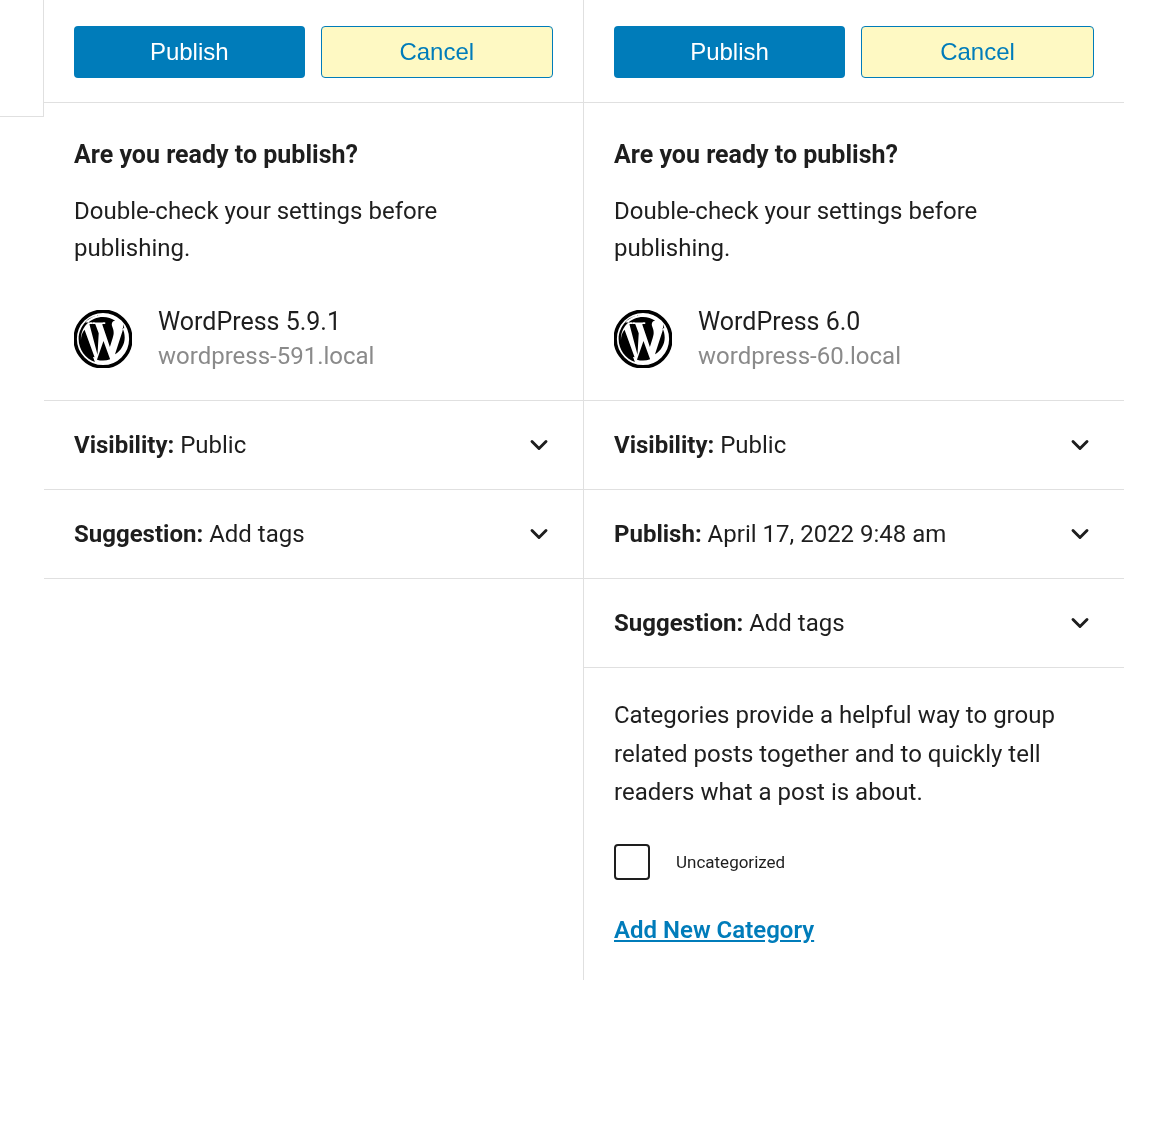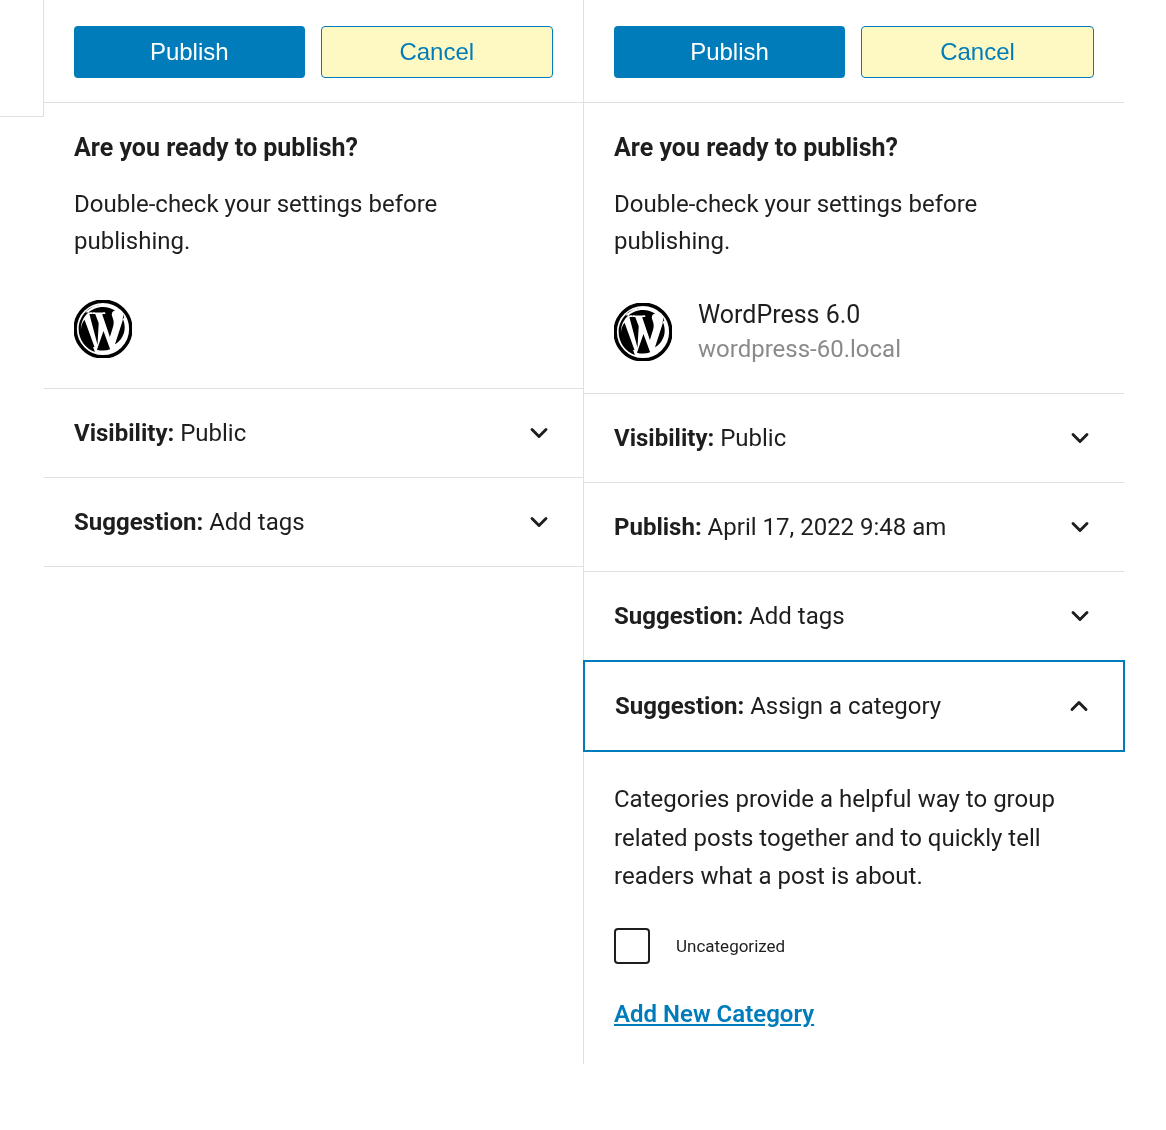--- a/index.html
+++ b/index.html
@@ -51,20 +51,21 @@
       border: 1.5px solid #007cba;
     }
     .intro {
       padding: 30px 30px 30px 30px;
       border-bottom: 1px solid #e0e0e0;
     }
     .intro h2 {
       font-size: 25px;
       font-weight: 700;
       margin-bottom: 24px;
+      margin-top: 7px;
     }
     .intro p {
       font-size: 24px;
       line-height: 1.55;
       color: #1e1e1e;
       margin-bottom: 40px;
     }
     .site-row {
       display: flex;
       align-items: center;
@@ -167,20 +168,24 @@
     <div class="intro">
       <h2>Are you ready to publish?</h2>
       <p>Double-check your settings before publishing.</p>
       <div class="site-row">
         <span class="wp-logo">
           <svg viewBox="0 0 100 100" xmlns="http://www.w3.org/2000/svg" fill="#000">
             <circle cx="50" cy="50" r="48" fill="none" stroke="#000" stroke-width="6"></circle>
             <path d="M50 8C26.8 8 8 26.8 8 50c0 18.3 11.7 33.9 28 39.6L16.9 38.1c-2 4-3.1 8.4-3.1 13.1 0 14.1 9.1 26.1 21.7 30.4L18.2 34.2C14.1 39.1 12 45.3 12 52c0 0 0 0 0 0L12 50c0-21 17-38 38-38 7.9 0 15.1 2.4 21.2 6.5-1.4-.2-2.9.1-4.1 1.3-2.7 2.6-2.2 6.3-.9 9.5 1 2.5 2.2 5.7 2.2 10.3 0 3.2-1.2 6.9-2.8 12.1l-3.7 12.3-13.3-39.6c2.2-.1 4.2-.3 4.2-.3 2-.2 1.8-3.2-.2-3.1 0 0-6 .5-9.8.5-3.6 0-9.7-.5-9.7-.5-2-.1-2.2 2.9-.2 3.1 0 0 1.9.2 3.9.3l5.8 15.9L40.5 77 26.6 24.4c2.2-.1 4.2-.3 4.2-.3 2-.2 1.8-3.2-.2-3.1 0 0-6 .5-9.8.5-.7 0-1.5 0-2.3 0C25.4 13.3 37 8 50 8zm33.4 23.6c2.6 4.7 4 10.1 4 15.9 0 12.4-6.7 23.2-16.7 29L82 41.5c2.1-5.3 2.8-9.6 2.8-13.4 0-1.4-.1-2.6-.3-3.8 1 2.3 1.7 4.8 2.2 7.3zM50.8 53.5l11.5 31.5c-3.9 1.4-8 2.1-12.3 2.1-3.6 0-7.1-.5-10.4-1.5L50.8 53.5z"></path>
           </svg>
         </span>
+        <div class="site-info">
+          <div class="site-name">WordPress 5.9.1</div>
+          <div class="site-url">wordpress-591.local</div>
+        </div>
       </div>
     </div>
 
     <div class="row">
       <div class="row-label"><span class="k">Visibility:</span> <span>Public</span></div>
       <svg class="chev" viewBox="0 0 24 24" fill="none" stroke="currentColor" stroke-width="2.5" stroke-linecap="round" stroke-linejoin="round">
           <polyline points="6 9 12 15 18 9"></polyline>
         </svg>
     </div>
 
@@ -230,26 +235,20 @@
         </svg>
     </div>
 
     <div class="row">
       <div class="row-label"><span class="k">Suggestion:</span> <span>Add tags</span></div>
       <svg class="chev" viewBox="0 0 24 24" fill="none" stroke="currentColor" stroke-width="2.5" stroke-linecap="round" stroke-linejoin="round">
           <polyline points="6 9 12 15 18 9"></polyline>
         </svg>
     </div>
 
-    <div class="row-active">
-      <div class="row-label"><span class="k">Suggestion:</span> <span>Assign a category</span></div>
-      <svg class="chev" viewBox="0 0 24 24" fill="none" stroke="currentColor" stroke-width="2.5" stroke-linecap="round" stroke-linejoin="round">
-          <polyline points="6 15 12 9 18 15"></polyline>
-        </svg>
-    </div>
 
     <div class="cat-body">
       <p>Categories provide a helpful way to group related posts together and to quickly tell readers what a post is about.</p>
       <div class="check-row">
         <div class="checkbox"></div>
         <span class="check-label">Uncategorized</span>
       </div>
       <a class="add-link">Add New Category</a>
     </div>
   </div>

